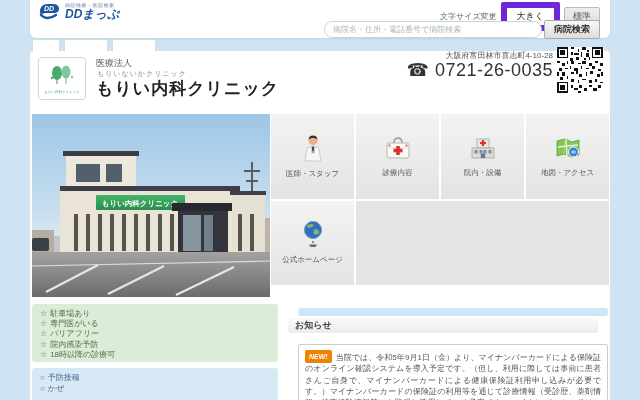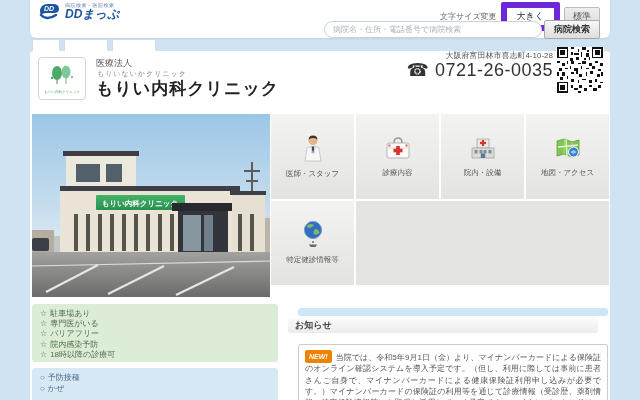--- a/index.html
+++ b/index.html
@@ -313,21 +313,21 @@
     </div>
     <div class="tile">
       <svg width="26" height="28" viewBox="0 0 26 28">
         <circle cx="13" cy="10" r="8.5" fill="#2f6ec2" stroke="#1d4f96" stroke-width=".8"></circle>
         <path d="M7 5.5 Q11 3 14 5 Q12 8 8.5 8 Q6.5 7 7 5.5Z" fill="#7fb86a"></path>
         <path d="M15 9 Q19 9 19.5 13 Q16 16 13.5 14 Q13 10.5 15 9Z" fill="#7fb86a"></path>
         <ellipse cx="13" cy="10" rx="8.5" ry="8.5" fill="none" stroke="#bcd6ee" stroke-width=".5"></ellipse>
         <path d="M13 21 L13 23" stroke="#666" stroke-width="1.4"></path>
         <path d="M9 24.5 L17 24.5 L15.5 27 L10.5 27 Z" fill="#6a6a6a"></path>
       </svg>
-      <span class="tile-label">特定健診情報等</span>
+      <span class="tile-label">公式ホームページ</span>
     </div>
     <div class="tile-empty"></div>
   </div>
 
   <div class="features-box">
     <div class="row"><span class="pre">☆</span><span>駐車場あり</span></div>
     <div class="row"><span class="pre">☆</span><span>専門医がいる</span></div>
     <div class="row"><span class="pre">☆</span><span>バリアフリー</span></div>
     <div class="row"><span class="pre">☆</span><span>院内感染予防</span></div>
     <div class="row"><span class="pre">☆</span><span>18時以降の診療可</span></div>

